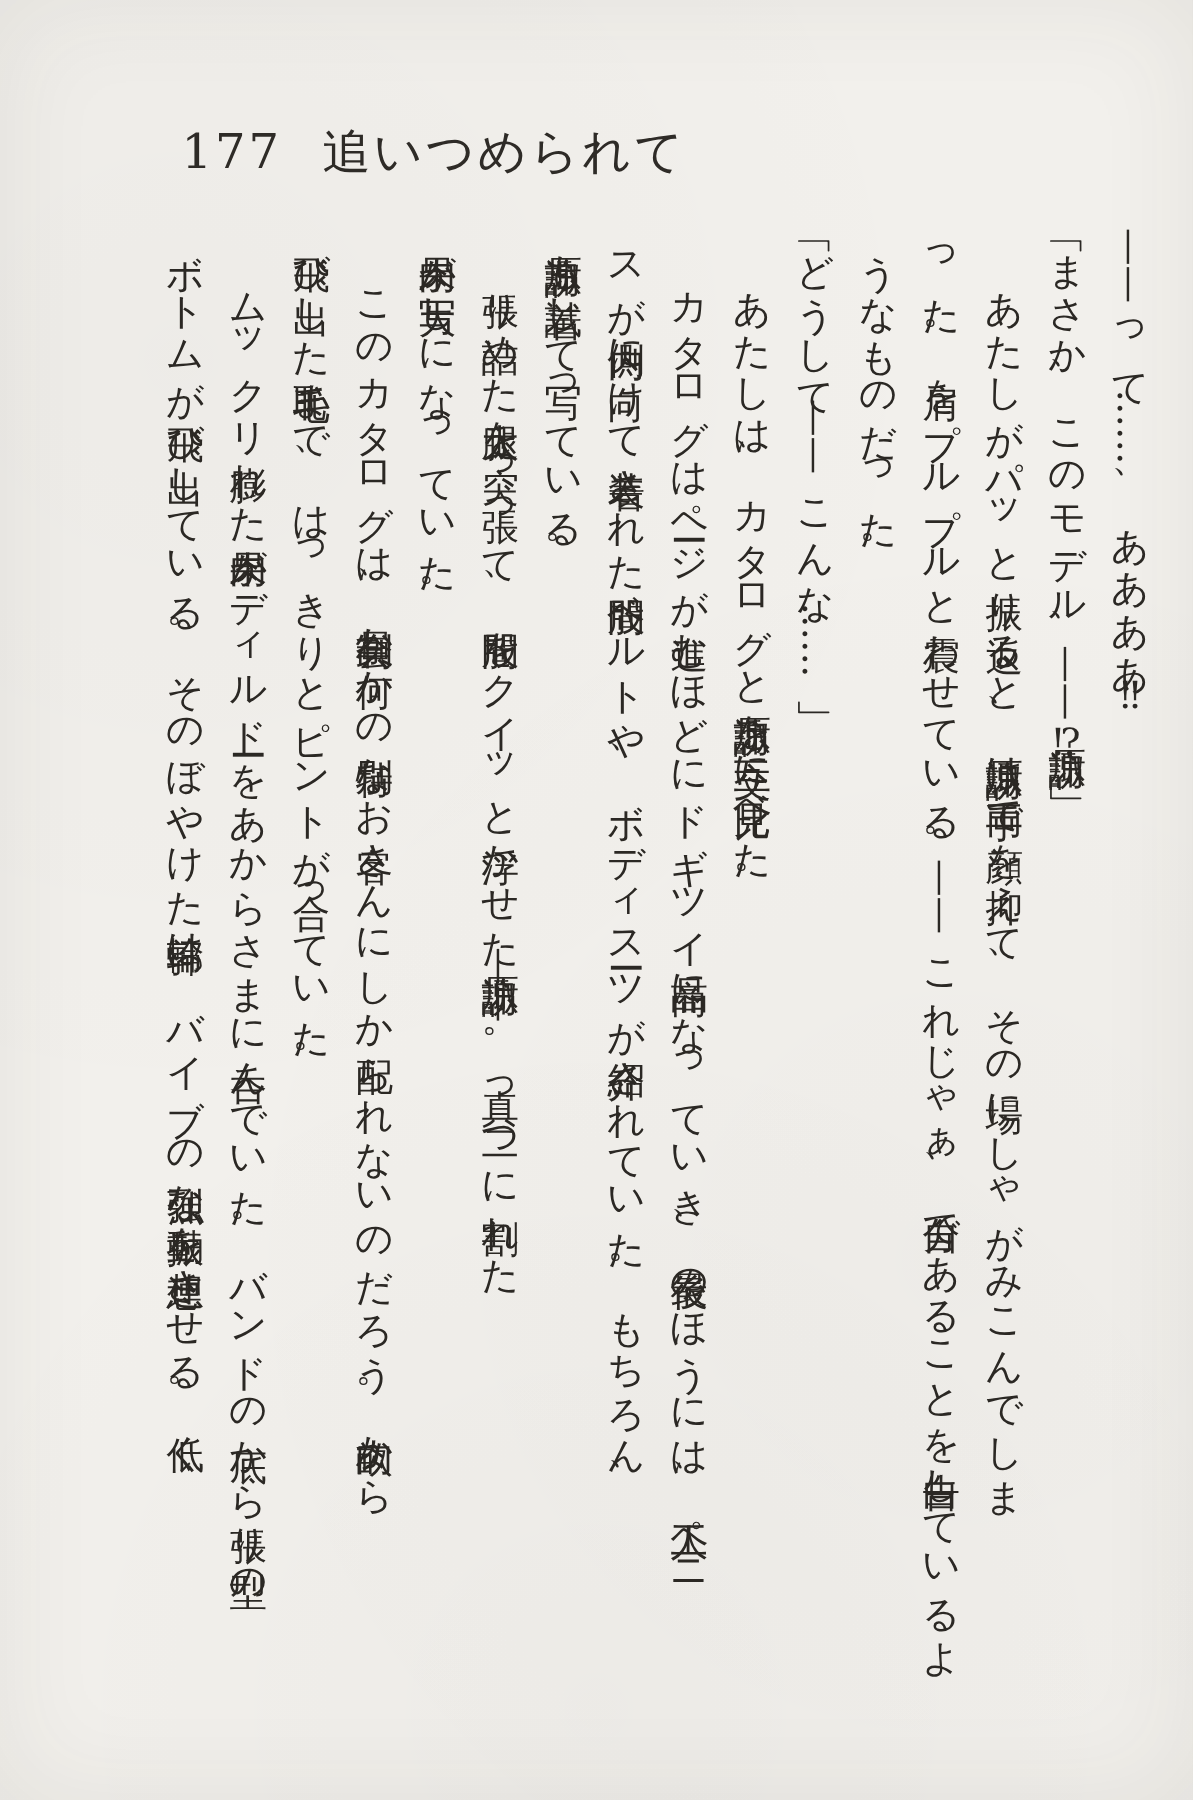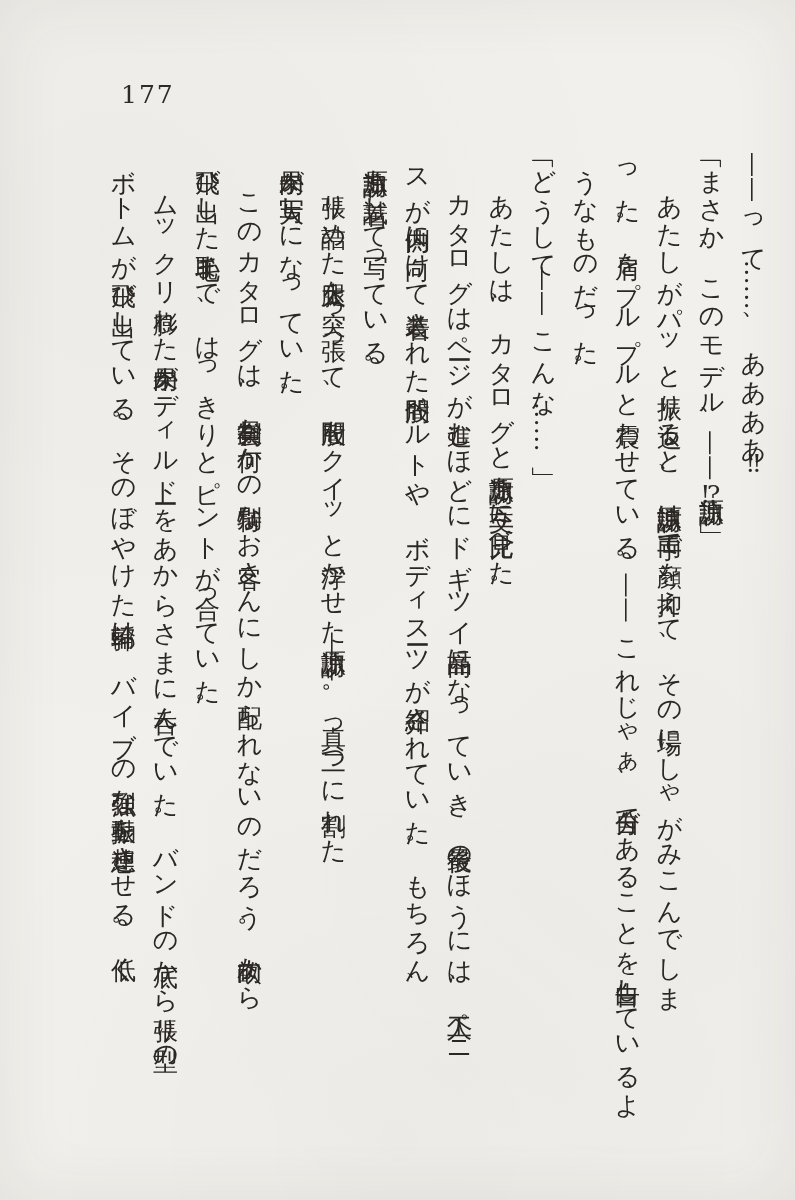--- a/index.html
+++ b/index.html
@@ -24,21 +24,21 @@
       #f2f0ec;
     box-shadow: inset 0 0 70px rgba(60,55,45,0.07);
   }
   .page-header {
     position: absolute;
     left: 121px;
     top: 80px;
     display: flex;
     align-items: baseline;
     gap: 27px;
-    font-size: 25px;
+    font-size: 32px;
     color: #2e2b27;
     letter-spacing: 2px;
     white-space: pre;
   }
   .page-text {
     position: absolute;
     top: 152px;
     right: 21px;
     height: 1006px;
     writing-mode: vertical-rl;
@@ -53,17 +53,18 @@
     padding: 0;
   }
 </style>
 </head>
 <body>
 
 <div class="scan-page">
 
   <div class="page-header">
     <span>177</span>
+    <span>追いつめられて</span>
   </div>
 
   <div class="page-text"><p>——って……、ああああ‼</p><p>「まさか、このモデル、——諏訪原⁉」</p><p>　あたしがパッと振り返ると、諏訪原は両手で顔を抑えて、その場にしゃがみこんでしま</p><p>った。肩をプルプルと震わせている。——これじゃぁ、自分であることを告白しているよ</p><p>うなものだった。</p><p>「どうして——こんな……」</p><p>　あたしは、カタログと諏訪原を交互に見比べた。</p><p>　カタログはページが進むほどにドギツイ商品になっていき、最後のほうには、人工ペニ</p><p>スが内側に向けて装着された股間ベルトや、ボディスーツが紹介されていた。もちろん、</p><p>諏訪原も試着して写っている。</p><p>　張り詰めた太腿を突っ張って、股間をクイッと浮かせた諏訪原——。真っ二つに割れた</p><p>肉果が大写しになっていた。</p><p>　このカタログは、会員制か何かの特別なお客さんにしか配られないのだろう。肉畝から</p><p>飛び出した恥毛まで、はっきりとピントが合っていた。</p><p>　ムックリ膨れた肉果がディルドーをあからさまに呑んでいた。バンドの底から張り型の</p><p>ボトムが飛び出している。そのぼやけた輪郭は、バイブの強烈な振動を連想させる。低く</p></div>
 
 </div>
 
 </body></html>

